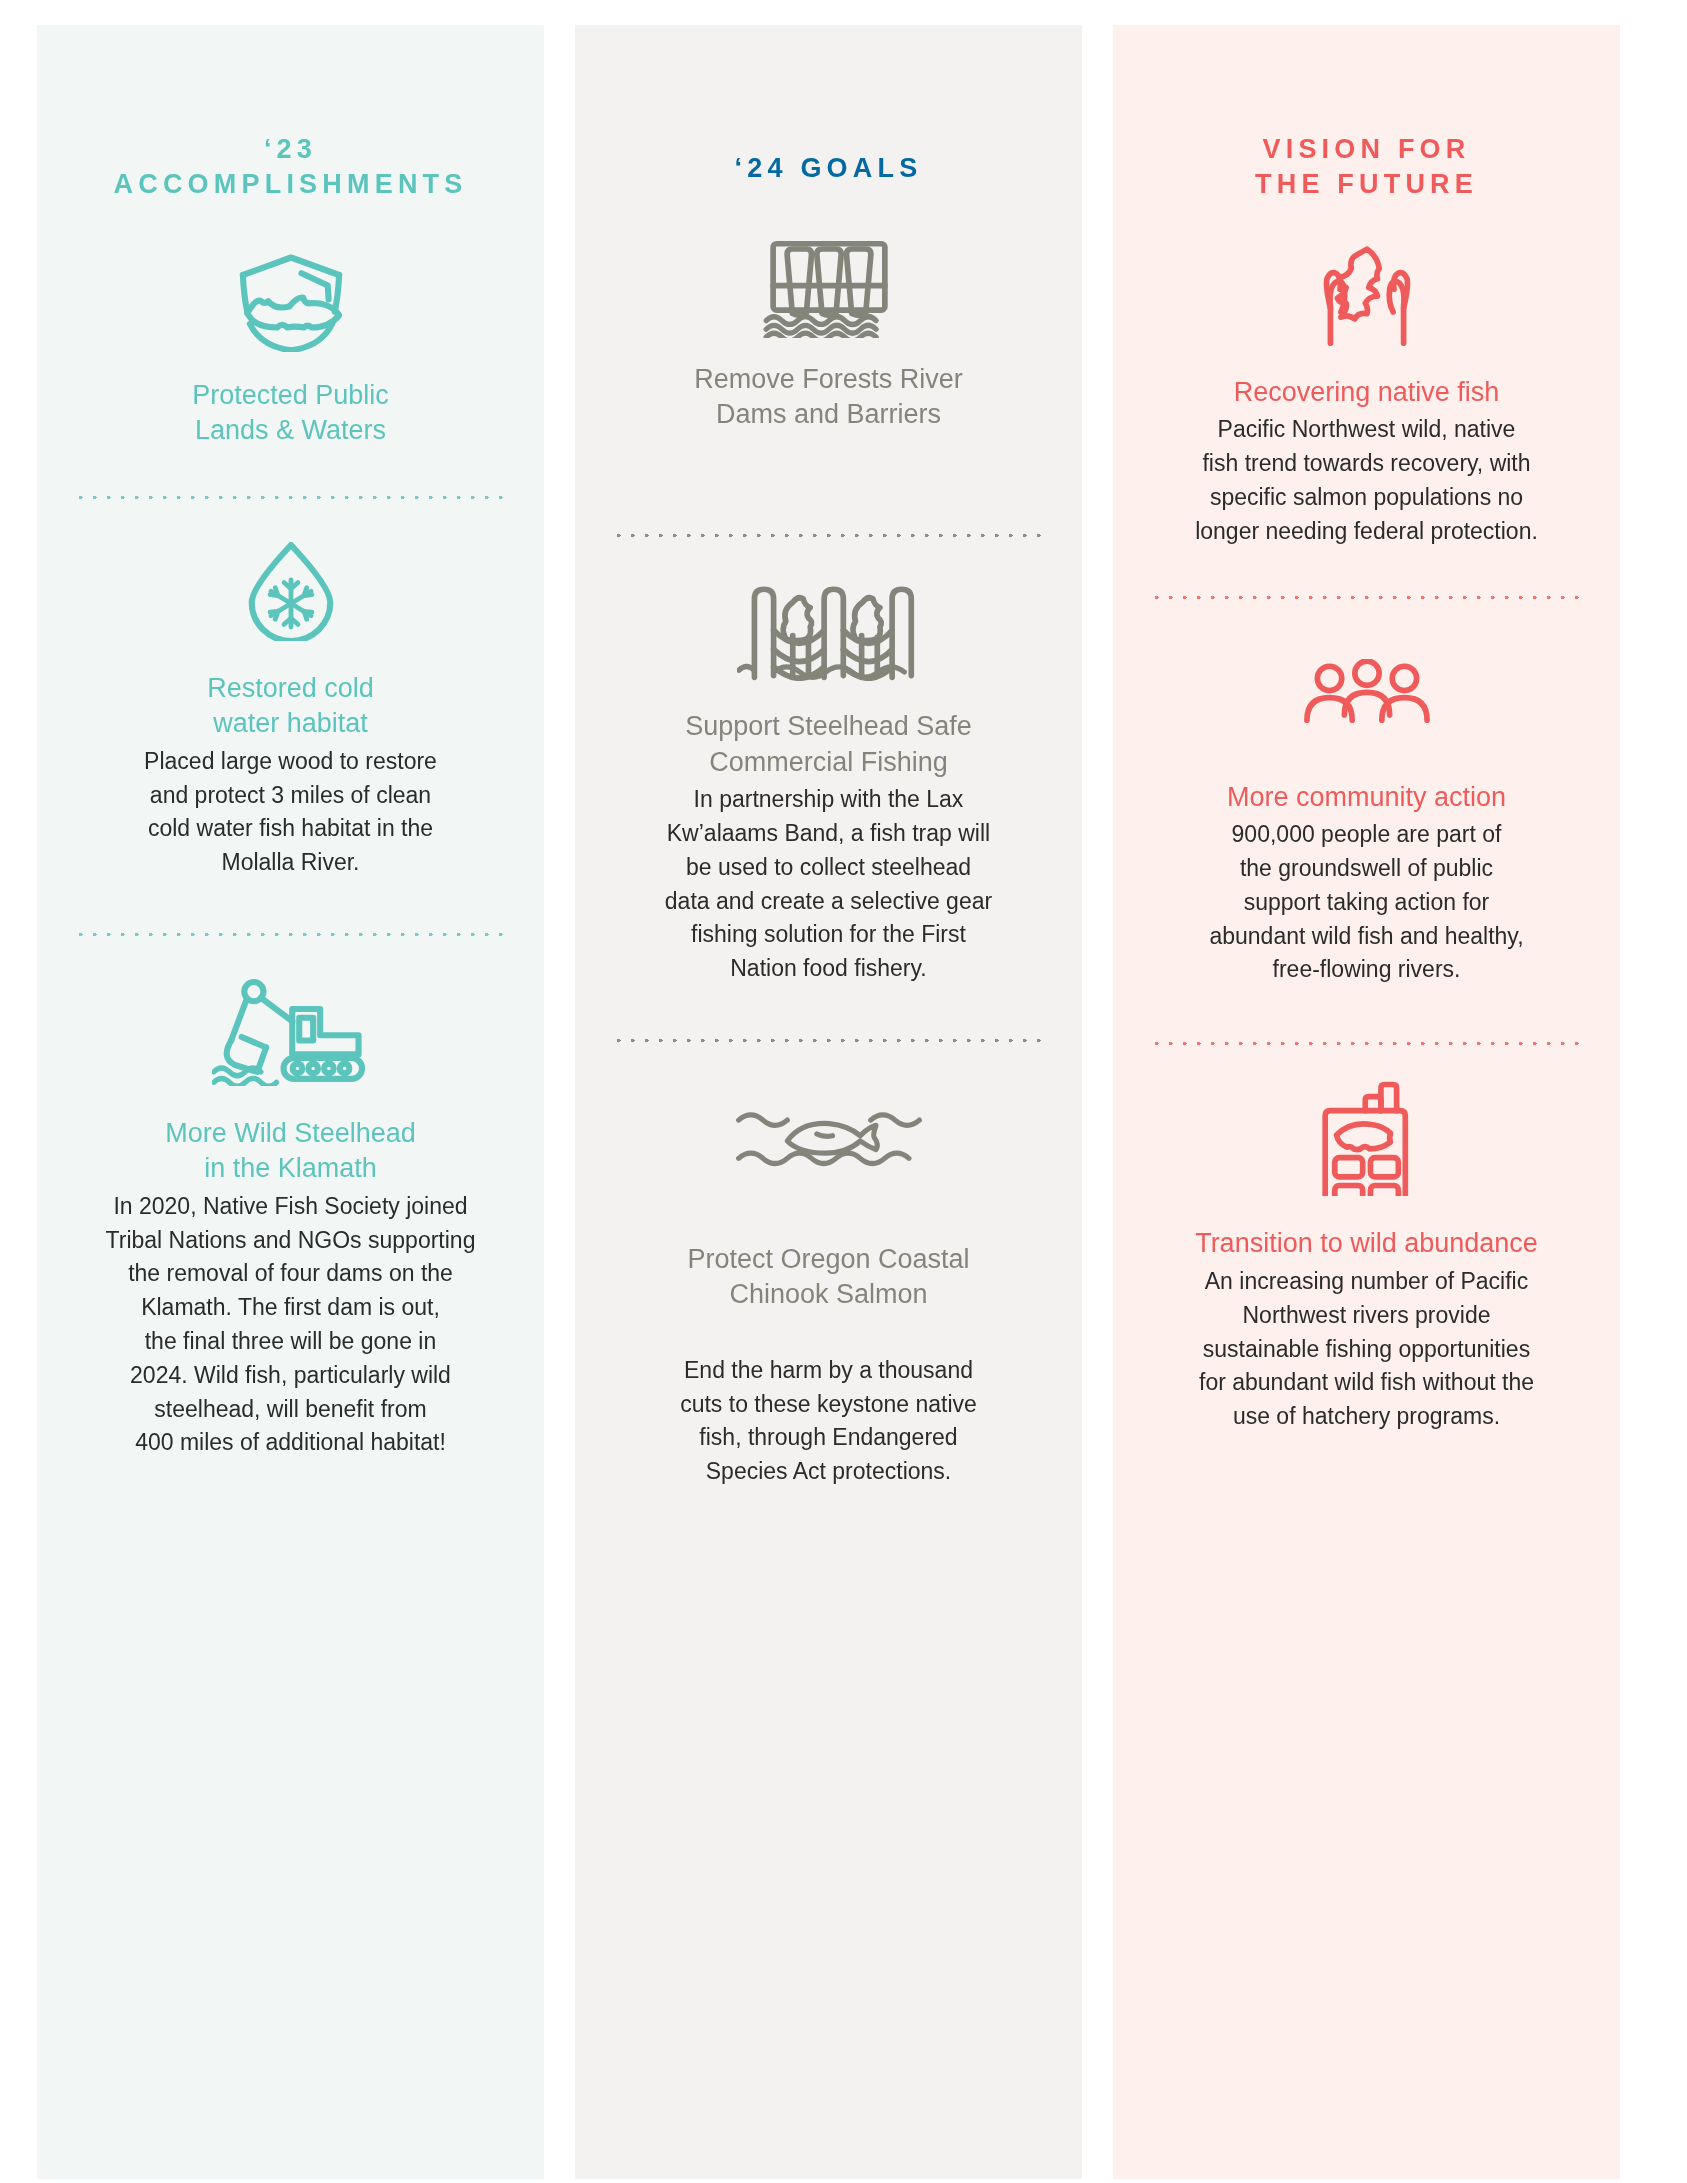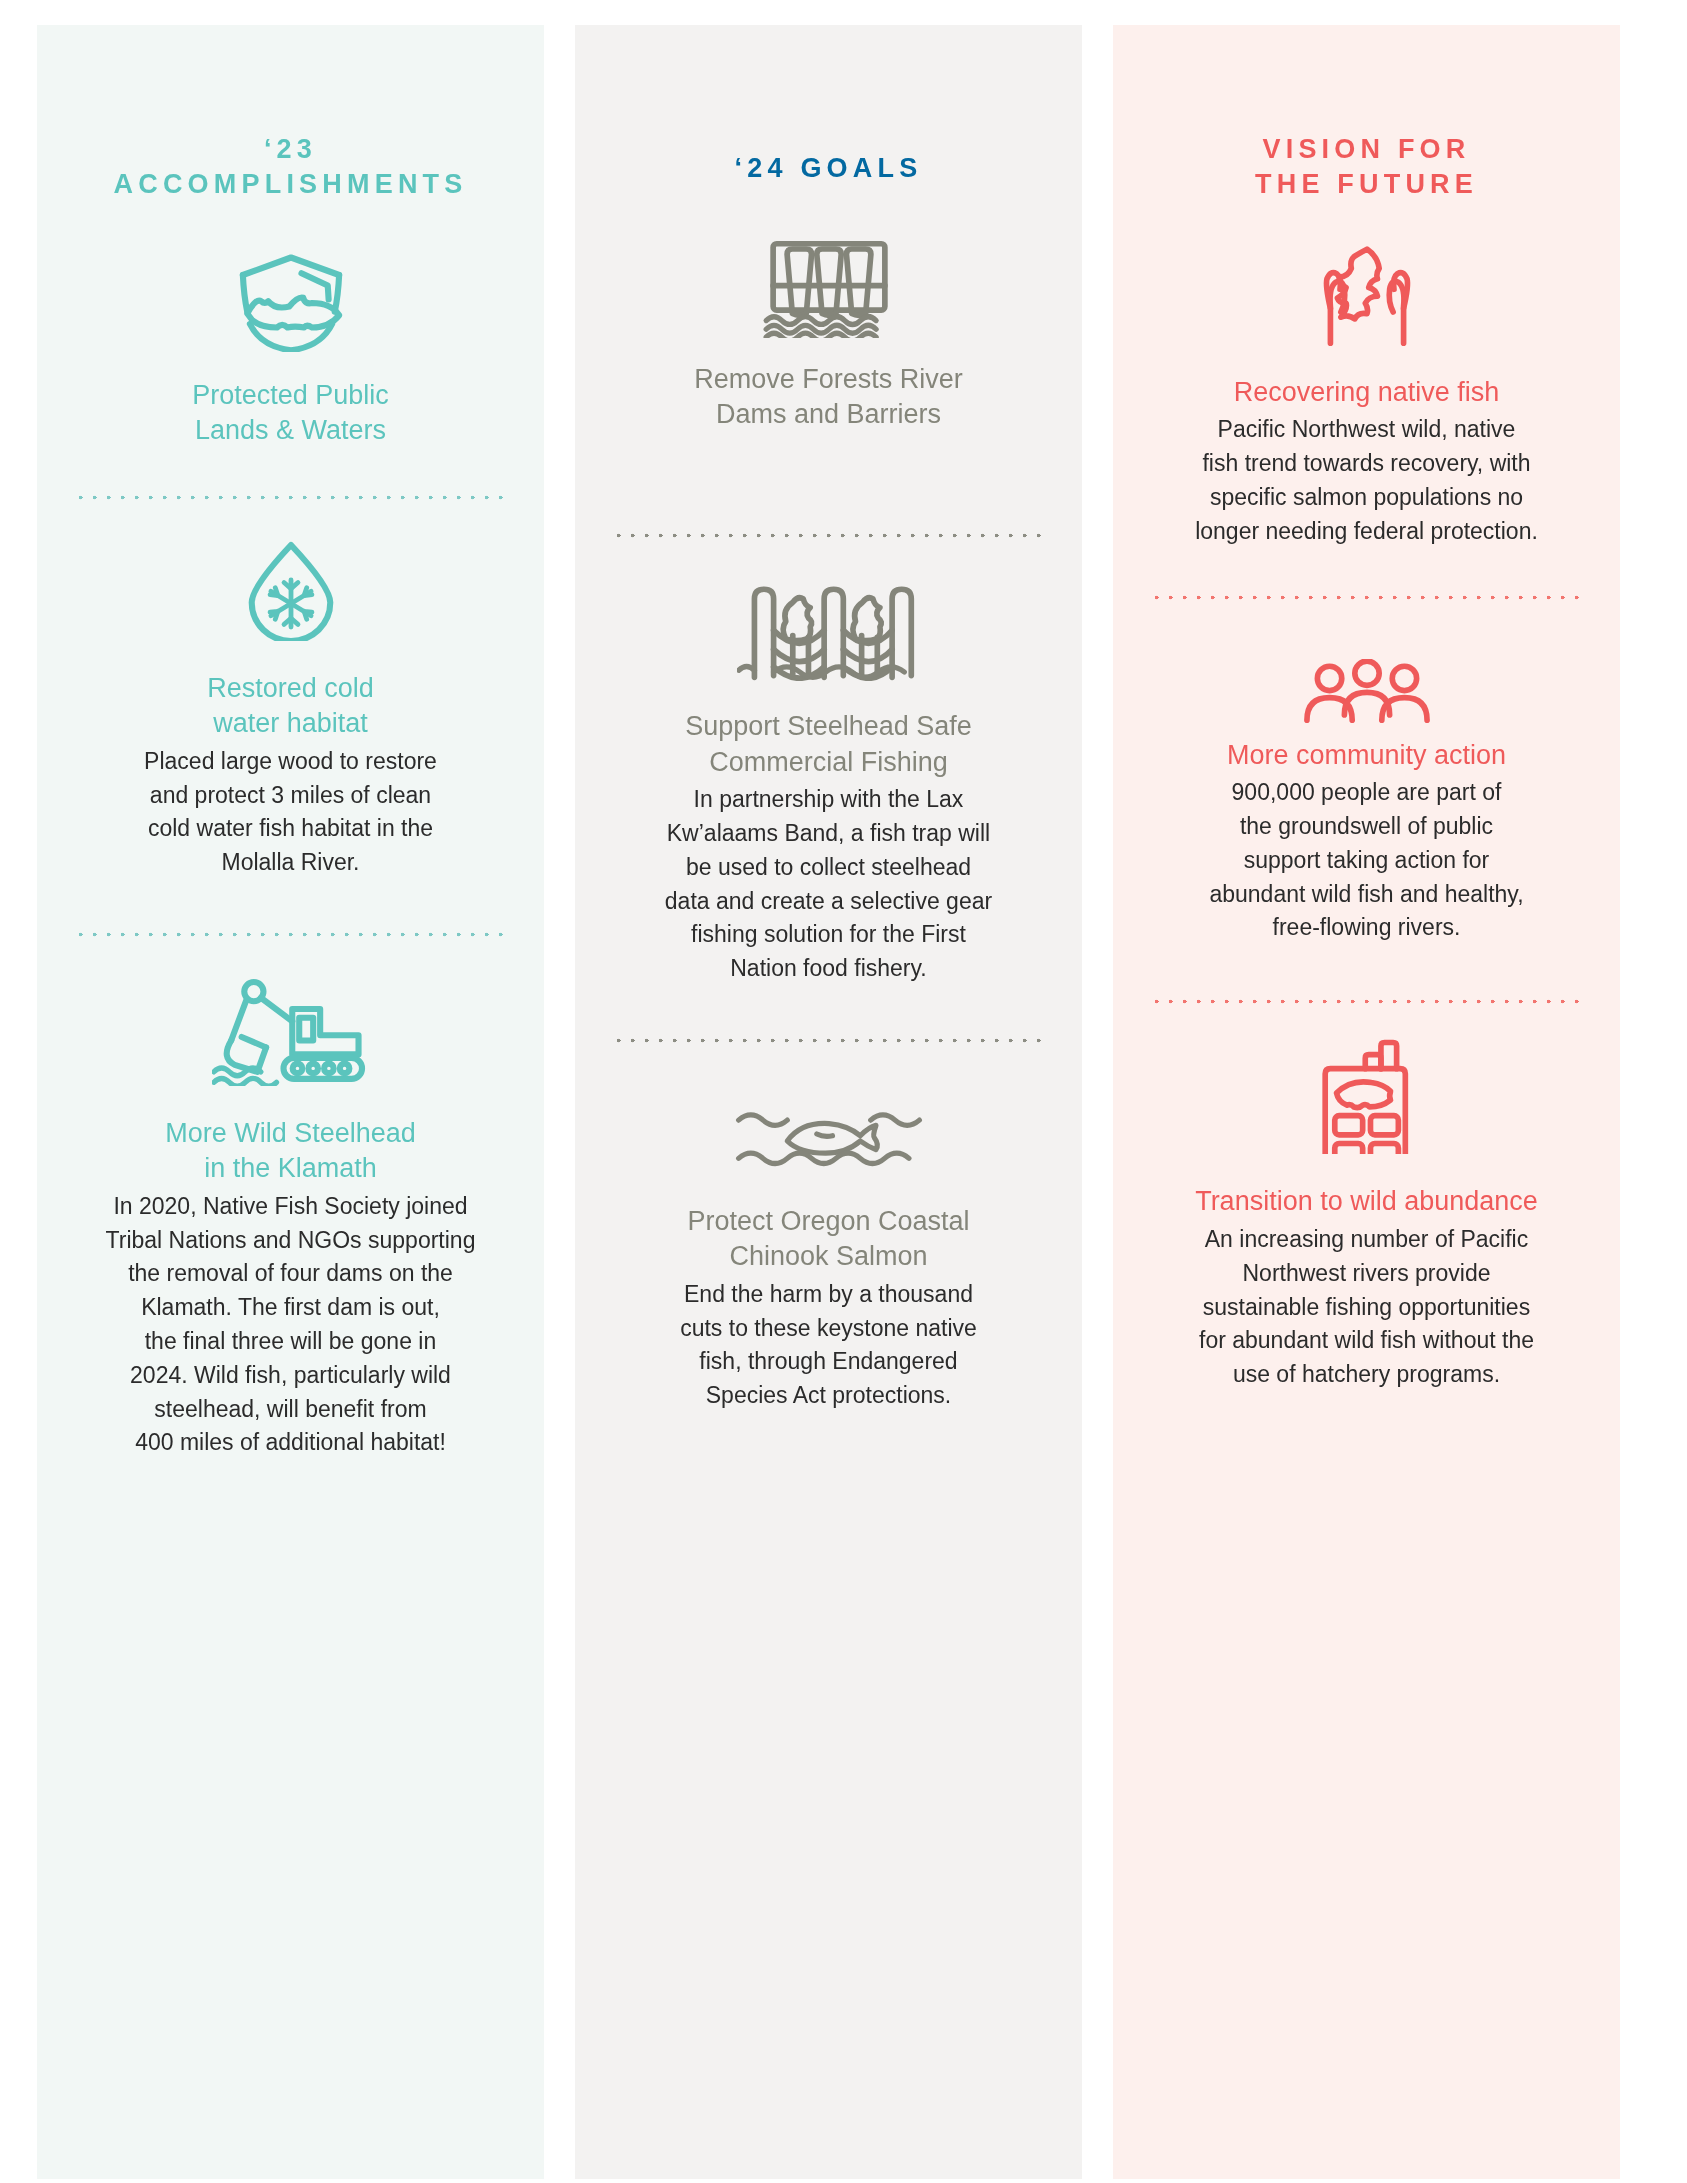--- a/index.html
+++ b/index.html
@@ -227,21 +227,21 @@
       <div class="block-body">In partnership with the Lax
 Kw’alaams Band, a fish trap will
 be used to collect steelhead
 data and create a selective gear
 fishing solution for the First
 Nation food fishery.</div>
     </div>
 
     <div class="divider" style="margin-top:52px;"></div>
 
-    <div class="block" style="margin-top:58px;">
+    <div class="block" style="margin-top:58px;gap:38px;">
       <div class="icon-wrap" style="height:73px;">
         <svg width="192" height="73" viewBox="0 0 220 84" fill="none" stroke="#84857a" stroke-width="6" stroke-linecap="round" stroke-linejoin="round">
           <path d="M6 22 q14 -12 28 0 t28 0"></path>
           <path d="M158 22 q14 -12 28 0 t28 0"></path>
           <path d="M62 46 q16 -22 48 -20 q22 2 36 14 q10 -10 18 -12 q-4 12 -2 14 q6 8 2 14 q-10 -4 -18 -10 q-16 14 -40 14 q-30 0 -44 -14 Z"></path>
           <path d="M96 38 q8 4 18 2"></path>
           <path d="M6 66 q14 -12 28 0 t28 0 t28 0 t28 0 t28 0 t28 0 t28 0"></path>
         </svg>
       </div>
       <div class="block-title" style="white-space:pre-line;margin-top:30px;">Protect Oregon Coastal
@@ -280,21 +280,21 @@
       <div class="icon-wrap" style="height:79px;">
         <svg width="148" height="79" viewBox="0 0 170 90" fill="none" stroke="#ef5a5a" stroke-width="6.5" stroke-linecap="round" stroke-linejoin="round">
           <circle cx="42" cy="22" r="14"></circle>
           <path d="M16 70 q0 -26 26 -26 q26 0 26 26"></path>
           <circle cx="85" cy="16" r="14"></circle>
           <path d="M59 64 q0 -26 26 -26 q26 0 26 26"></path>
           <circle cx="128" cy="22" r="14"></circle>
           <path d="M102 70 q0 -26 26 -26 q26 0 26 26"></path>
         </svg>
       </div>
-      <div class="block-title" style="white-space:pre-line;">More community action</div>
+      <div class="block-title" style="white-space:pre-line;margin-top:42px;">More community action</div>
       <div class="block-body">900,000 people are part of
 the groundswell of public
 support taking action for
 abundant wild fish and healthy,
 free-flowing rivers.</div>
     </div>
 
     <div class="divider" style="margin-top:54px;"></div>
 
     <div class="block" style="margin-top:35px;">

